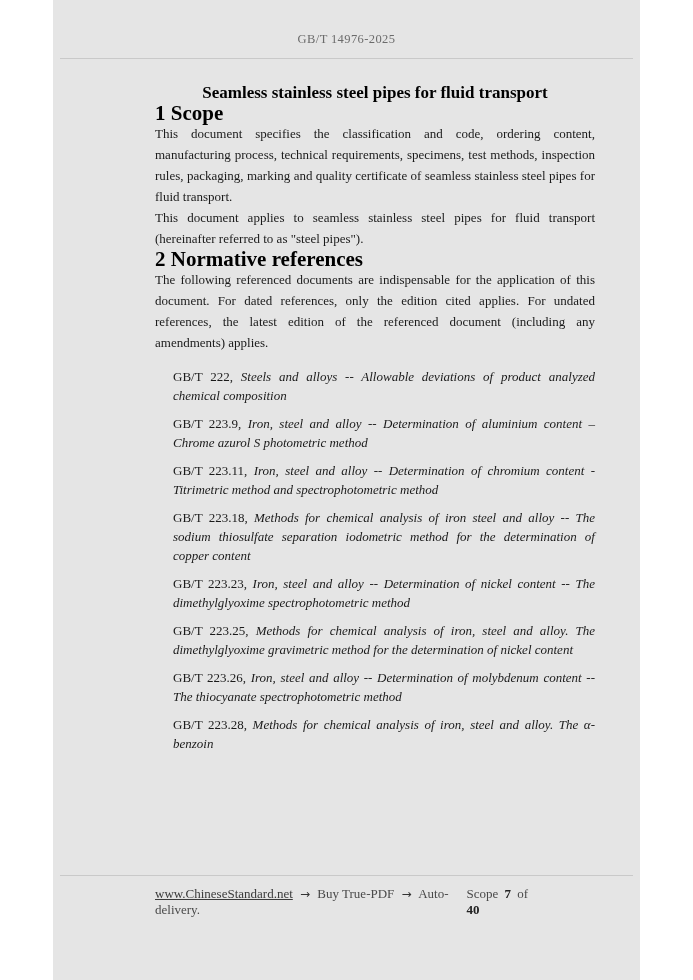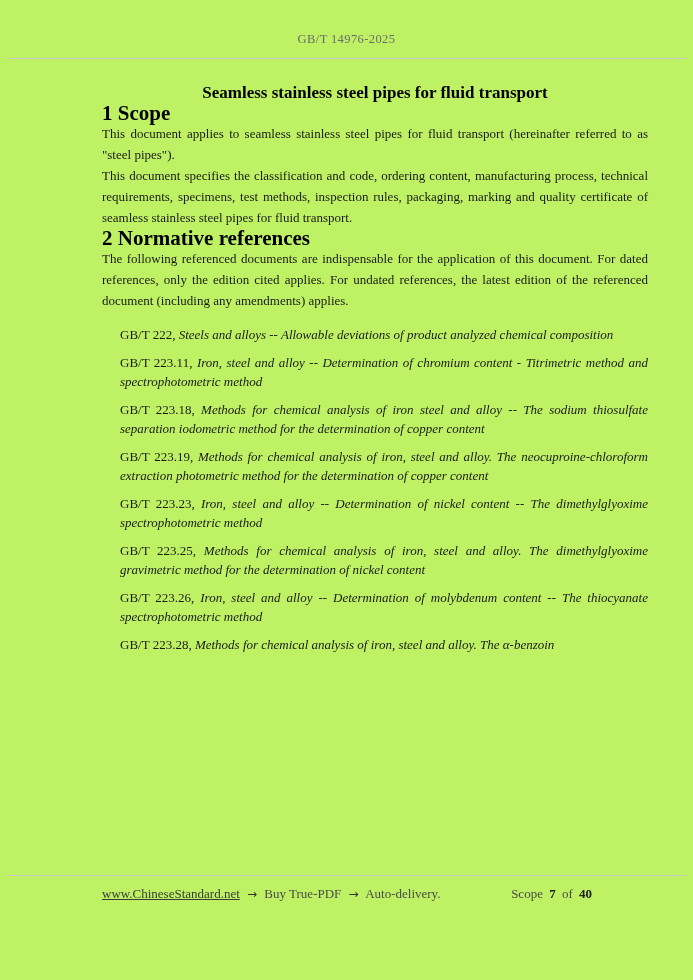--- a/index.html
+++ b/index.html
@@ -2,24 +2,24 @@
 <html><head>
 <meta charset="utf-8">
 <style>
   html, body {
     margin: 0;
     padding: 0;
     background: #ffffff;
   }
   .page {
     position: relative;
-    width: 693px;
+    width: 587px;
     height: 980px;
     margin: 0 auto;
-    background: #bef264;
+    background: #e5e5e5;
     box-sizing: border-box;
     font-family: "Liberation Serif", serif;
     color: #1a1a1a;
     overflow: hidden;
   }
   .page-header {
     padding-top: 32px;
   }
   .doc-code {
     text-align: center;
@@ -126,32 +126,32 @@
     <div class="doc-code">GB/T 14976-2025</div>
     <hr class="rule">
   </div>
 
   <div class="content">
 
     <div class="doc-title">Seamless stainless steel pipes for fluid transport</div>
 
     <h2 class="section-heading h-scope">1 Scope</h2>
 
+    <p class="body-para mt-first">This document specifies the classification and code, ordering content, manufacturing process, technical requirements, specimens, test methods, inspection rules, packaging, marking and quality certificate of seamless stainless steel pipes for fluid transport.</p>
     <p class="body-para mt-next">This document applies to seamless stainless steel pipes for fluid transport (hereinafter referred to as "steel pipes").</p>
-    <p class="body-para mt-first">This document specifies the classification and code, ordering content, manufacturing process, technical requirements, specimens, test methods, inspection rules, packaging, marking and quality certificate of seamless stainless steel pipes for fluid transport.</p>
 
     <h2 class="section-heading h-norm">2 Normative references</h2>
 
     <p class="body-para mt-first">The following referenced documents are indispensable for the application of this document. For dated references, only the edition cited applies. For undated references, the latest edition of the referenced document (including any amendments) applies.</p>
 
     <div class="ref-list">
       <p class="ref-item"><span class="ref-code">GB/T 222,</span> <span class="ref-title">Steels and alloys -- Allowable deviations of product analyzed chemical composition</span></p>
+      <p class="ref-item"><span class="ref-code">GB/T 223.9,</span> <span class="ref-title">Iron, steel and alloy -- Determination of aluminium content – Chrome azurol S photometric method</span></p>
       <p class="ref-item"><span class="ref-code">GB/T 223.11,</span> <span class="ref-title">Iron, steel and alloy -- Determination of chromium content - Titrimetric method and spectrophotometric method</span></p>
       <p class="ref-item"><span class="ref-code">GB/T 223.18,</span> <span class="ref-title">Methods for chemical analysis of iron steel and alloy -- The sodium thiosulfate separation iodometric method for the determination of copper content</span></p>
-      <p class="ref-item"><span class="ref-code">GB/T 223.19,</span> <span class="ref-title">Methods for chemical analysis of iron, steel and alloy. The neocuproine-chloroform extraction photometric method for the determination of copper content</span></p>
       <p class="ref-item"><span class="ref-code">GB/T 223.23,</span> <span class="ref-title">Iron, steel and alloy -- Determination of nickel content -- The dimethylglyoxime spectrophotometric method</span></p>
       <p class="ref-item"><span class="ref-code">GB/T 223.25,</span> <span class="ref-title">Methods for chemical analysis of iron, steel and alloy. The dimethylglyoxime gravimetric method for the determination of nickel content</span></p>
       <p class="ref-item"><span class="ref-code">GB/T 223.26,</span> <span class="ref-title">Iron, steel and alloy -- Determination of molybdenum content -- The thiocyanate spectrophotometric method</span></p>
       <p class="ref-item"><span class="ref-code">GB/T 223.28,</span> <span class="ref-title">Methods for chemical analysis of iron, steel and alloy. The α-benzoin</span></p>
     </div>
 
   </div>
 
   <div class="page-footer">
     <div class="footer-row">

